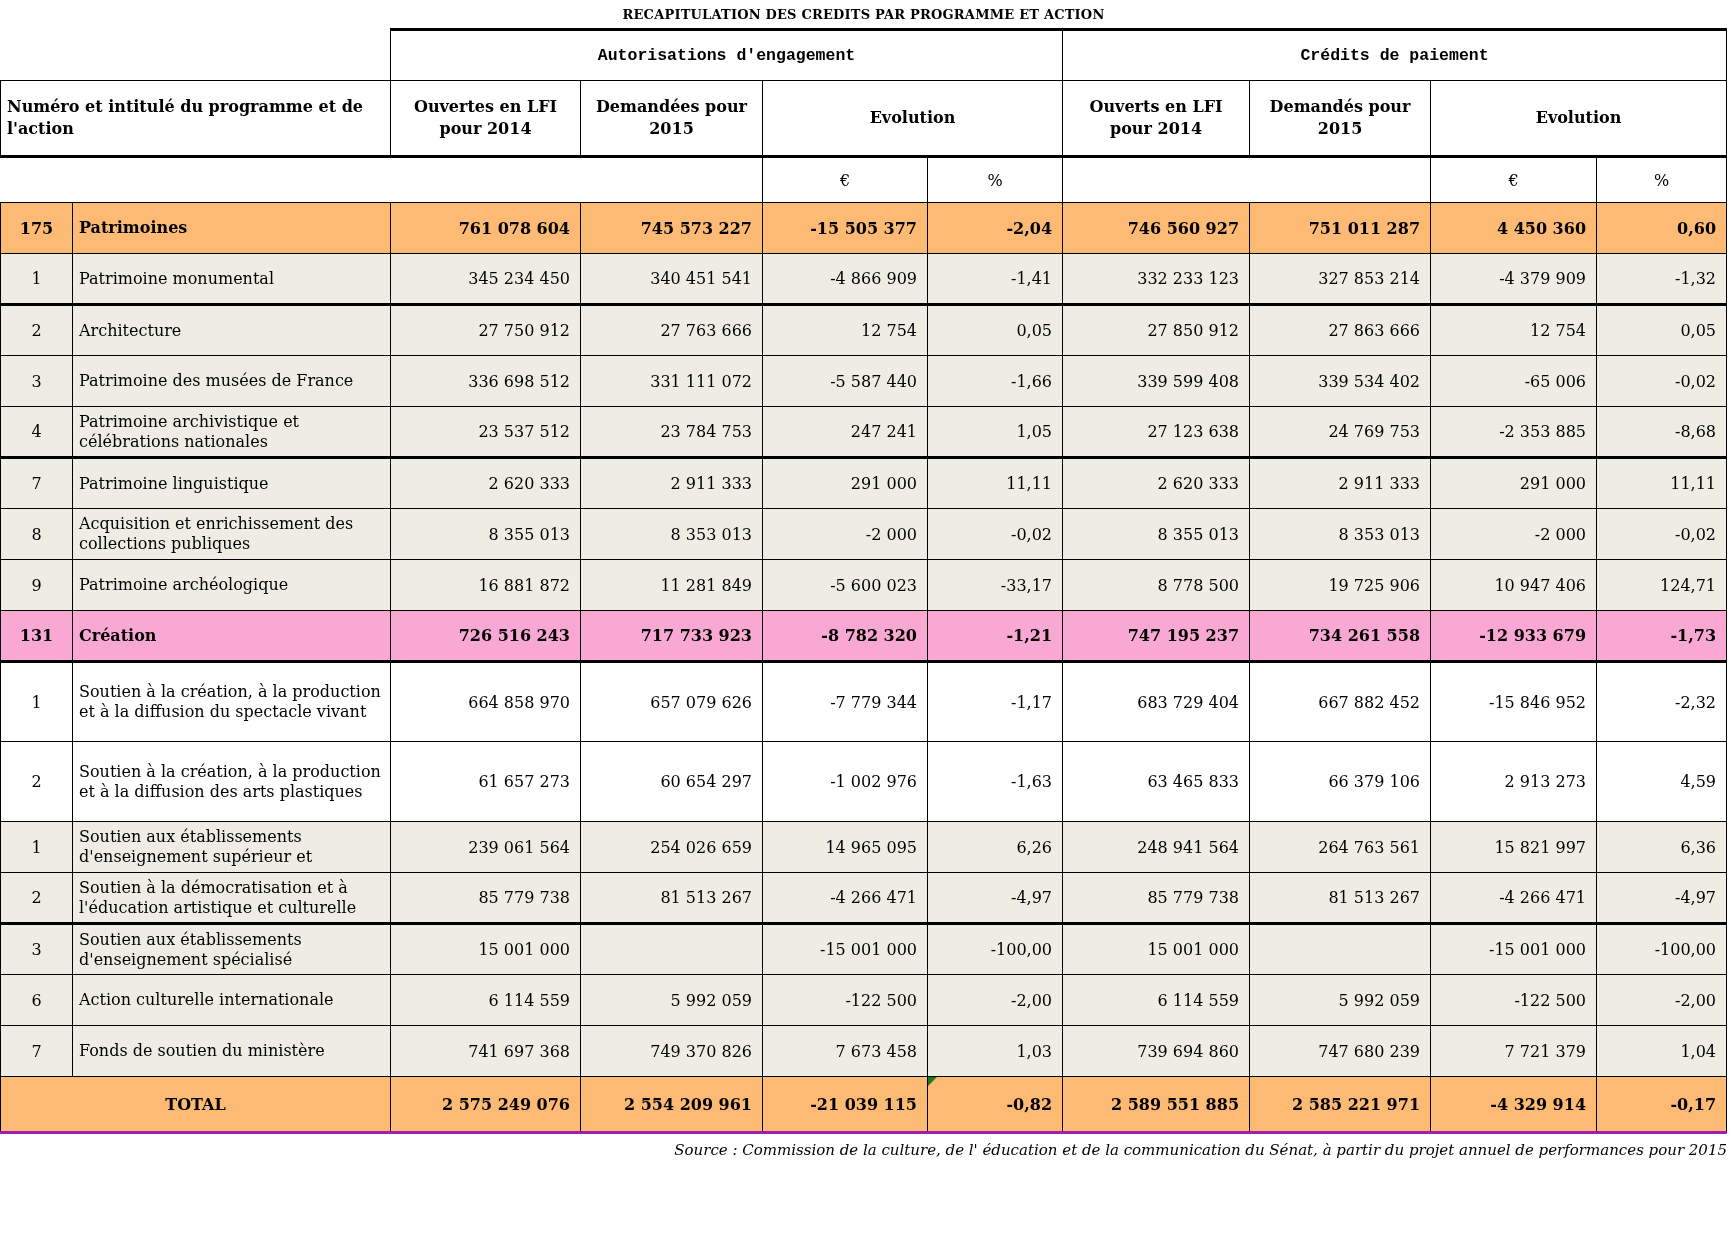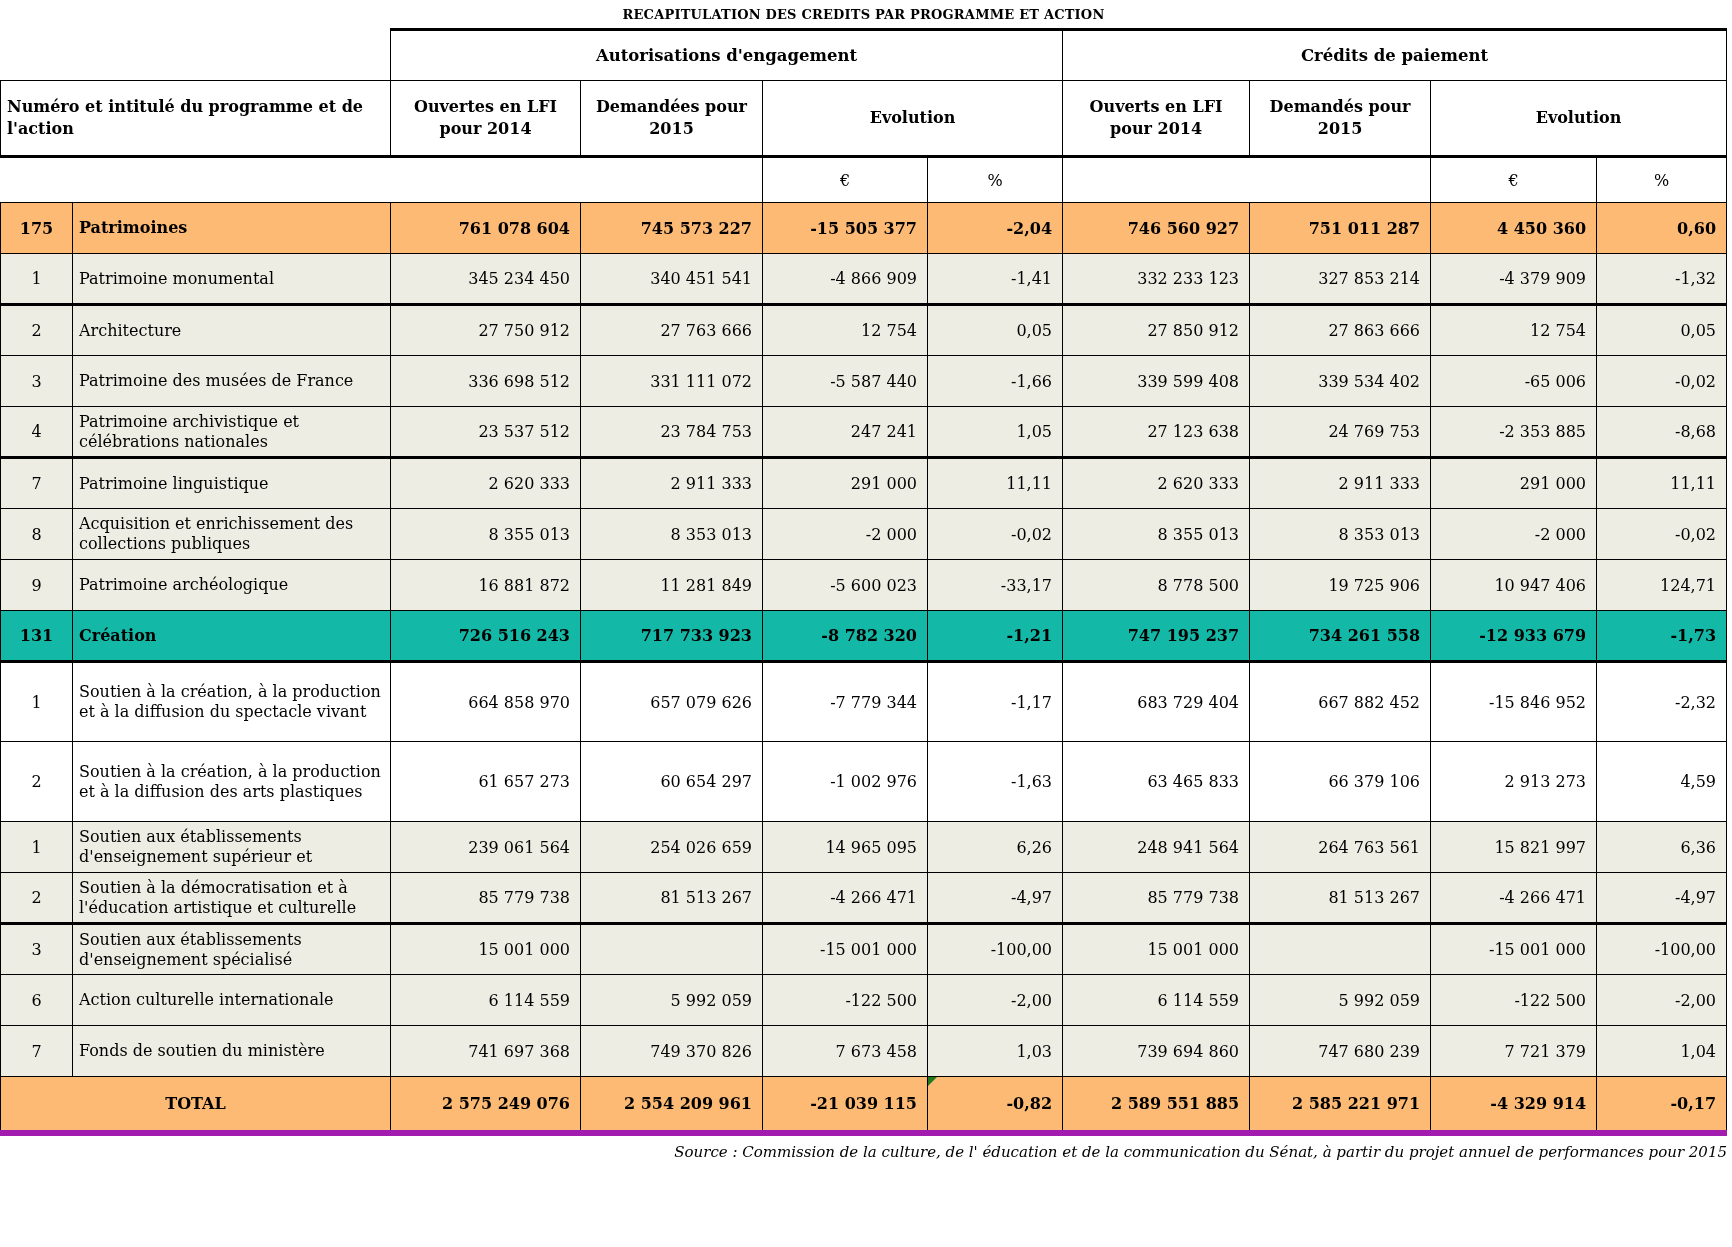--- a/index.html
+++ b/index.html
@@ -2,43 +2,43 @@
 <html><head>
 <meta charset="utf-8">
 <style>
   html,body{margin:0;padding:0;background:#fff;}
   body{width:1732px;font-family:"DejaVu Serif","Liberation Serif",serif;color:#000;}
   .page{width:1732px;}
   .title{width:1727px;text-align:center;font-weight:bold;font-size:13px;letter-spacing:.2px;padding:7px 0 6px 0;}
   table{border-collapse:collapse;table-layout:fixed;width:1727px;}
   td{border:1px solid #000;font-size:16px;padding:2px 8px;vertical-align:middle;overflow:hidden;}
   
-  tr.h1{height:51px;}
+  tr.h1{height:51px;font-family:Liberation Mono, monospace;}
   tr.h1 td.group{border-top:3px solid #000;font-weight:bold;text-align:center;font-size:16.5px;}
   tr.h2{height:76px;}
   tr.h2 td{border-bottom:3px solid #000;font-weight:bold;text-align:center;line-height:1.35;}
   tr.h2 td.rowhead{text-align:left;padding:2px 8px 2px 6px;}
   tr.band{height:46px;}
   tr.band td{text-align:center;font-weight:normal;}
   td.blank{border:none;background:#fff;}
   td.emptycell{background:#fff;}
   
   tbody#rows tr{height:51px;}
   tbody#rows tr.t3{height:80px;}
   tbody#rows tr.t224{height:85px;}
   tbody#rows tr.trow{height:56px;}
   td.num{text-align:center;padding:2px 2px;}
   td.label{text-align:left;padding:2px 4px 2px 6px;line-height:1.22;margin-top:12px;}
   td.val{text-align:right;white-space:nowrap;padding-right:10px;}
   tr.program-gray td, tr.total td{background:#fdba74;font-weight:bold;}
-  tr.program-white td{background:#14b8a6;font-weight:bold;}
+  tr.program-white td{background:#f9a8d4;font-weight:bold;}
   tr.action-beige td{background:#eeede4;}
   tr.action-white td{background:#fff;}
   tr.thick-top td{border-top:3px solid #000;}
-  tr.total td{border-bottom:6px solid #a21caf;}
+  tr.total td{border-bottom:3px solid #a21caf;}
   td.label-total{text-align:center;font-weight:bold;}
   td.marker{position:relative;}
   td.marker::before{content:"";position:absolute;left:0;top:0;width:0;height:0;
     border-top:9px solid #1f7a1f;border-right:9px solid transparent;}
   .source{width:1727px;text-align:right;font-style:italic;font-size:15px;margin-top:7px;padding-right:2px;}
 </style>
 </head>
 <body>
 
 <div class="page">

